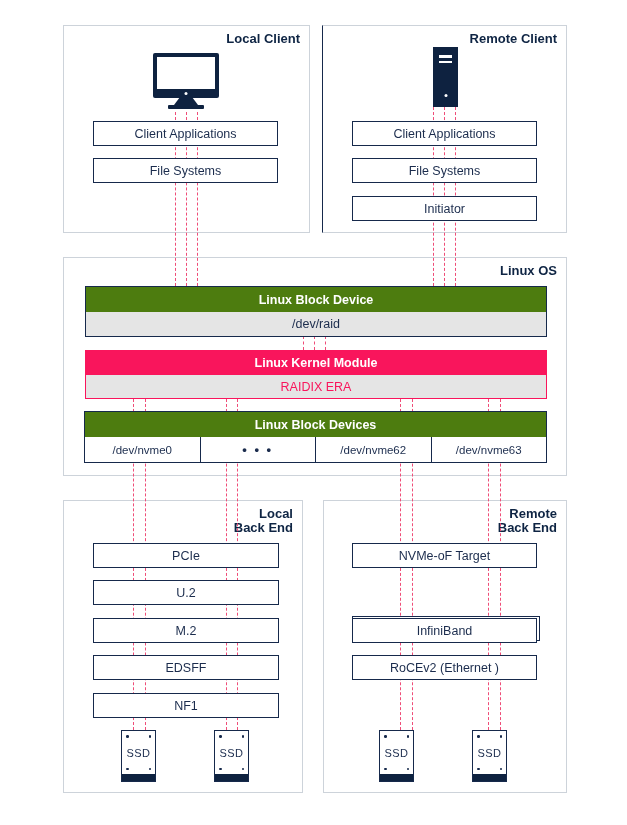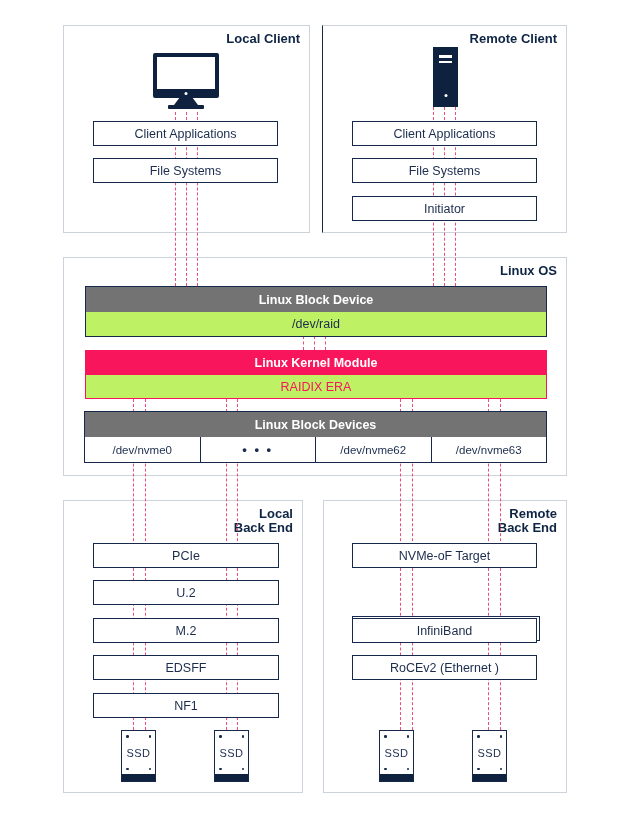--- a/index.html
+++ b/index.html
@@ -24,24 +24,24 @@
     z-index:10;white-space:pre;
   }
   .group{
     position:absolute;box-sizing:border-box;z-index:10;display:flex;flex-direction:column;
   }
   .group.navy-border{border:1.5px solid #16294b;}
   .group.pink-border{border:1.5px solid #f9155c;}
   .bar{
     color:#fff;font-weight:bold;font-size:12.5px;display:flex;align-items:center;justify-content:center;
   }
-  .bar.navy{background:#737373;}
+  .bar.navy{background:#4d7c0f;}
   .bar.pink{background:#f9155c;}
   .val{
-    flex:1;background:#bef264;display:flex;align-items:center;justify-content:center;
+    flex:1;background:#e5e5e5;display:flex;align-items:center;justify-content:center;
     font-size:12.5px;color:#1b2c4d;
   }
   .val.pink-text{color:#f9155c;}
   .cells{flex:1;display:flex;background:#fff;}
   .cell{
     flex:1;display:flex;align-items:center;justify-content:center;
     font-size:11.5px;color:#1b2c4d;border-left:1.5px solid #16294b;
   }
   .cell:first-child{border-left:none;}
   .cell.dots{font-weight:bold;font-size:13px;letter-spacing:2px;}

